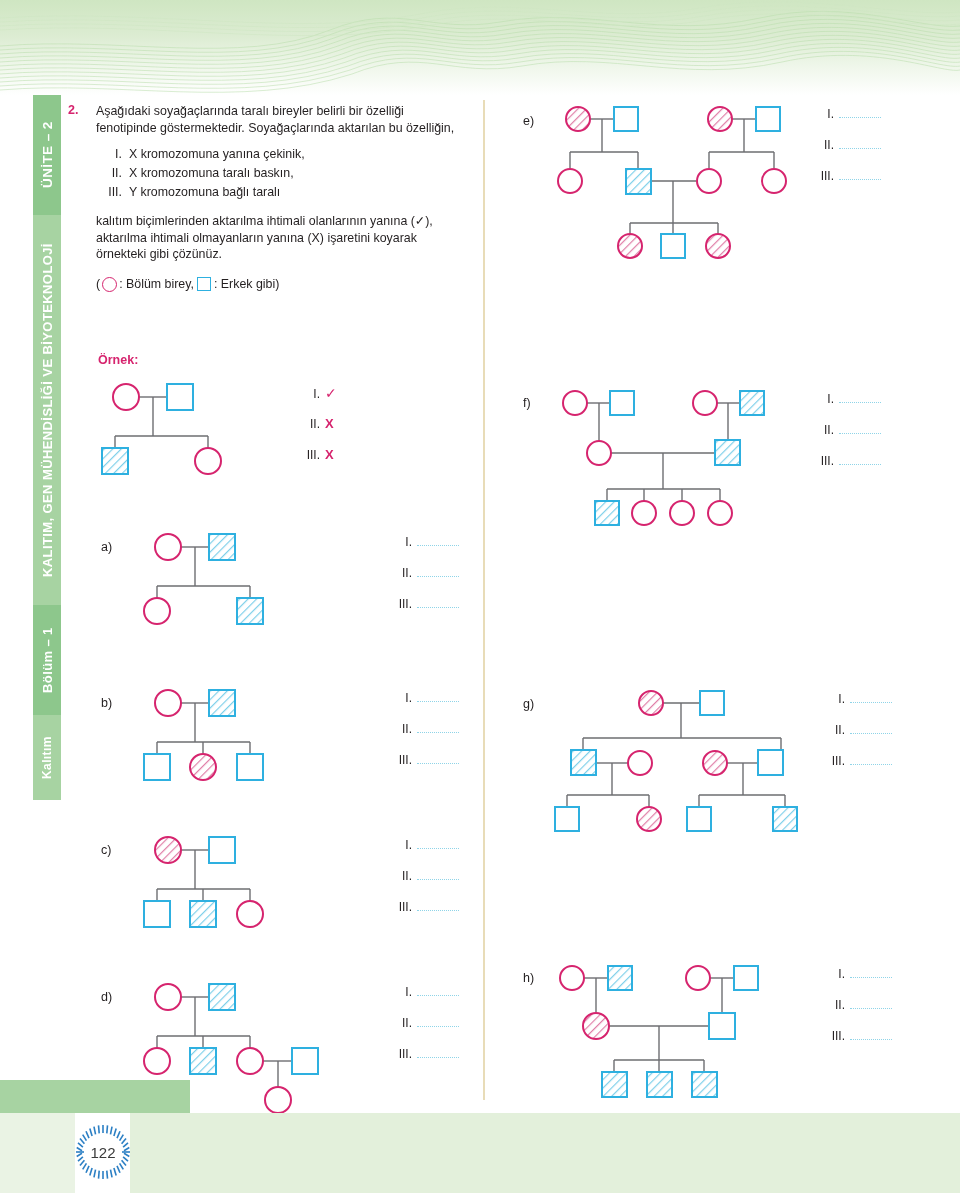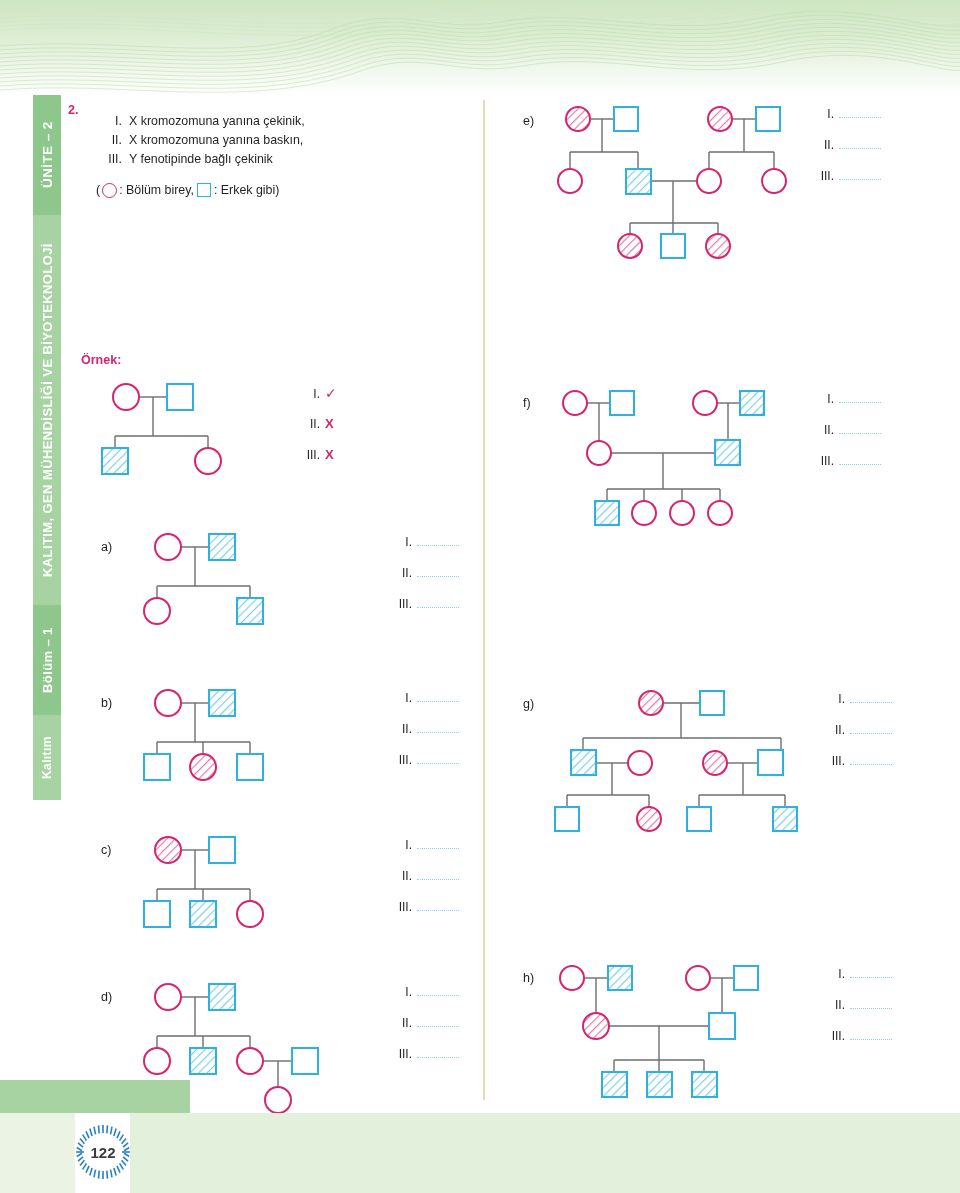--- a/index.html
+++ b/index.html
@@ -34,38 +34,38 @@
   #vt-kalitim{top:715px;height:85px;font-size:12px;}
 
   
   #bottom-left-block{position:absolute;left:0;top:1080px;width:190px;height:33px;background:#a7d3a2;}
   #bottom-band{position:absolute;left:0;top:1113px;width:960px;height:80px;background:#e3f0db;}
   #bottom-white-notch{position:absolute;left:75px;top:1113px;width:55px;height:80px;background:#ffffff;}
   #bottom-left-tint{position:absolute;left:0;top:1113px;width:75px;height:80px;background:#eaf3e4;}
   #page-number-badge{position:absolute;left:76px;top:1125px;width:54px;height:54px;}
   #page-number-badge .num{
     position:absolute;inset:0;display:flex;align-items:center;justify-content:center;
-    font-size:15px;font-weight:bold;color:#3b3b3b;
+    font-size:15px;font-weight:normal;color:#3b3b3b;
   }
 
   
   #col-divider{position:absolute;left:483px;top:100px;width:2px;height:1000px;background:#e8dcb8;}
 
   
   #qblock{position:absolute;left:68px;top:103px;width:392px;}
   .qnum{position:absolute;left:0;top:0;color:#d6246e;font-weight:bold;font-size:12.5px;}
   .qbody{margin-left:28px;font-size:12.4px;line-height:16.6px;}
   .roman-list{margin:9px 0 0 0;padding:0;list-style:none;}
   .roman-list li{display:flex;font-size:12.4px;line-height:19px;}
   .roman-list li .rn{width:26px;text-align:right;padding-right:7px;flex:none;}
   .para2{margin-top:11px;font-size:12.4px;line-height:16.6px;}
   .legend{margin-top:13px;font-size:12.4px;display:flex;align-items:center;gap:0;}
   .legend .mini-circle{display:inline-block;width:13px;height:13px;border:1.6px solid #d6246e;border-radius:50%;margin:0 2px;vertical-align:-2px;}
   .legend .mini-square{display:inline-block;width:12px;height:12px;border:1.6px solid #2eb0e0;margin:0 3px;vertical-align:-1px;}
-  #ornek-label{position:absolute;left:81px;top:353px;color:#d6246e;font-weight:bold;font-size:12.5px;}
+  #ornek-label{position:absolute;left:98px;top:353px;color:#d6246e;font-weight:bold;font-size:12.5px;}
 
   
   .ped{position:absolute;}
   .ped svg{display:block;overflow:visible;}
   .ped-letter{position:absolute;font-size:12.5px;color:#231f20;}
 
   
   .answers{position:absolute;font-size:12px;}
   .answers .row{display:flex;align-items:baseline;height:31px;}
   .answers .rn{width:22px;text-align:right;margin-right:5px;color:#231f20;}
@@ -109,34 +109,36 @@
 <div class="vtext" id="vt-unit">ÜNİTE – 2</div>
 <div class="vtext" id="vt-chapter">KALITIM, GEN MÜHENDİSLİĞİ VE BİYOTEKNOLOJİ</div>
 <div class="vtext" id="vt-section">Bölüm – 1</div>
 <div class="vtext" id="vt-kalitim">Kalıtım</div>
 
 <div id="col-divider"></div>
 
 <div id="qblock">
   <div class="qnum">2.</div>
   <div class="qbody">
+    <div>Aşağıdaki soyağaçlarında taralı bireyler belirli bir özelliği fenotipinde göstermektedir. Soyağaçlarında aktarılan bu özelliğin,</div>
     <ul class="roman-list">
       <li>
         <span class="rn">I.</span>
         <span>X kromozomuna yanına çekinik,</span>
       </li>
       <li>
         <span class="rn">II.</span>
-        <span>X kromozomuna yanına baskın,</span>
+        <span>X kromozomuna taralı baskın,</span>
       </li>
       <li>
         <span class="rn">III.</span>
-        <span>Y fenotipinde bağlı çekinik</span>
+        <span>Y kromozomuna bağlı taralı</span>
       </li>
     </ul>
+    <div class="para2">kalıtım biçimlerinden aktarılma ihtimali olanlarının yanına (✓), aktarılma ihtimali olmayanların yanına (X) işaretini koyarak örnekteki gibi çözünüz.</div>
     <div class="legend">
       <span>(</span>
       <span class="mini-circle"></span>
       <span>: Bölüm birey,</span>
       <span class="mini-square"></span>
       <span>: Erkek gibi)</span>
     </div>
   </div>
 </div>
 

